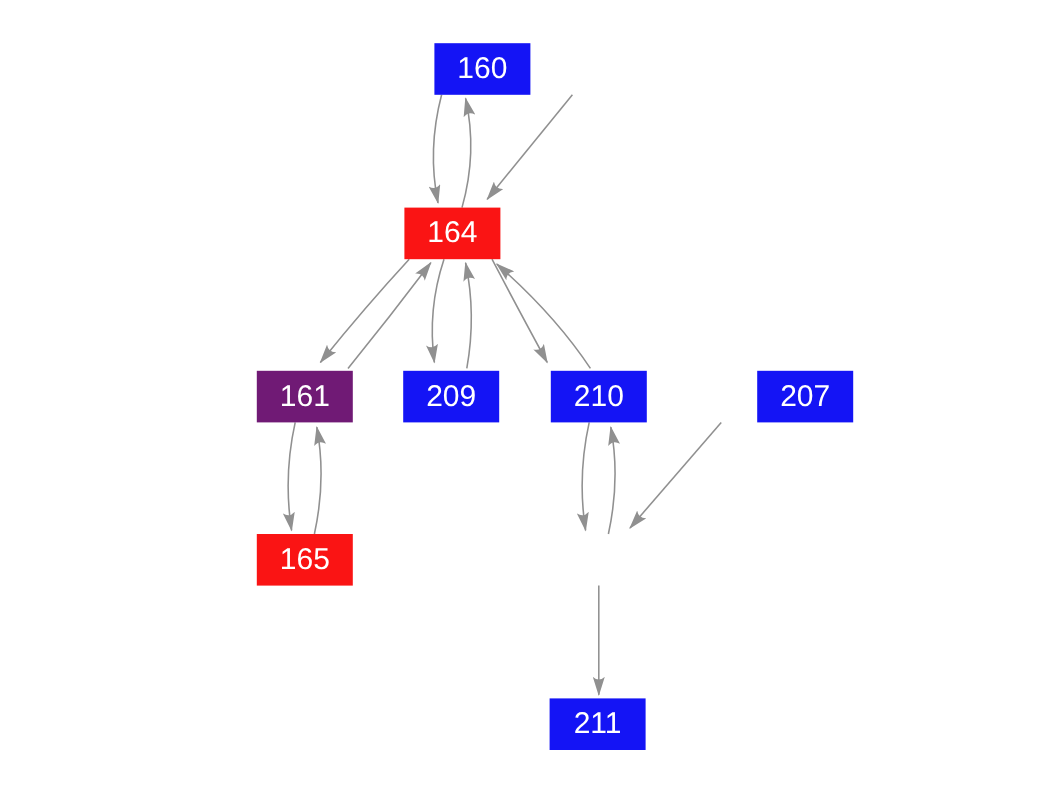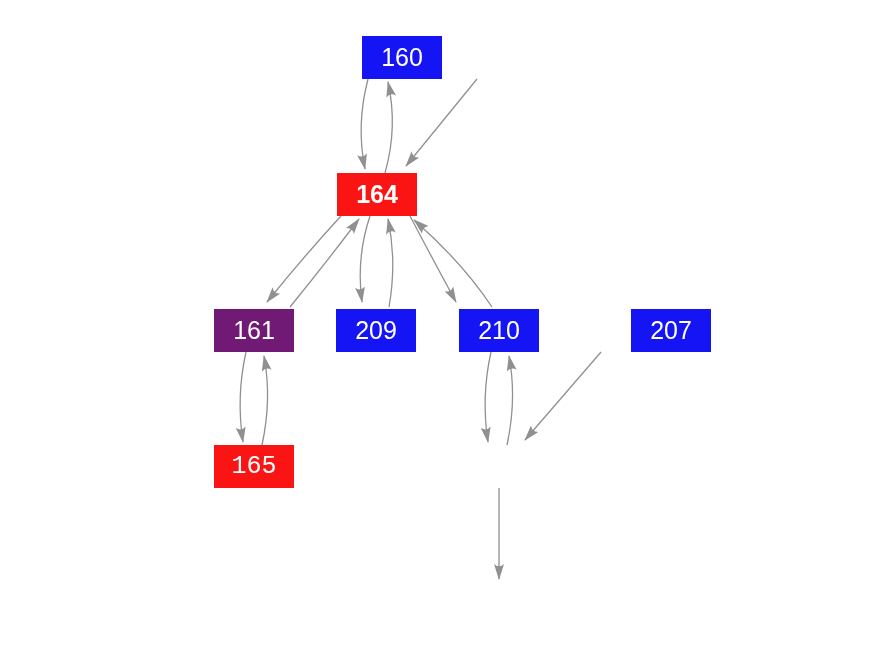--- a/index.html
+++ b/index.html
@@ -70,32 +70,35 @@
     <path class="edge" d="M 262 445 Q 272 399 264 356" marker-end="url(#arrowhead)"></path>
     <path class="edge" d="M 491 352 Q 481 397 488 442" marker-end="url(#arrowhead)"></path>
     <path class="edge" d="M 507 445 Q 517 399 509 356" marker-end="url(#arrowhead)"></path>
     <path class="edge" d="M 601 352 L 525 440" marker-end="url(#arrowhead)"></path>
     <path class="edge" d="M 499 488 L 499 579" marker-end="url(#arrowhead)"></path>
   </svg>
 
   <div class="node" style="left: 338px; top: 36px; background-color: rgb(20, 20, 245); margin-left: 24px;">
     <span>160</span>
   </div>
-  <div class="node" style="left: 337px; top: 173px; background-color: rgb(250, 20, 20); font-weight: bold;">
+  <div class="node" style="left: 337px; top: 173px; background-color: rgb(250, 20, 20);">
     <span>164</span>
   </div>
   <div class="node" style="left: 214px; top: 309px; background-color: #701a75;">
     <span>161</span>
   </div>
   <div class="node" style="left: 336px; top: 309px; background-color: rgb(20, 20, 245);">
     <span>209</span>
   </div>
   <div class="node" style="left: 459px; top: 309px; background-color: rgb(20, 20, 245); align-items: flex-end;">
     <span>210</span>
   </div>
   <div class="node" style="left: 593px; top: 309px; background-color: rgb(20, 20, 245); margin-left: 38px;">
     <span>207</span>
   </div>
-  <div class="node" style="left: 214px; top: 445px; background-color: rgb(250, 20, 20); font-family: Liberation Mono, monospace;">
+  <div class="node" style="left: 214px; top: 445px; background-color: rgb(250, 20, 20);">
     <span>165</span>
+  </div>
+  <div class="node" style="left: 458px; top: 582px; background-color: rgb(20, 20, 245);">
+    <span>211</span>
   </div>
 
 </div>
 
 </body></html>

